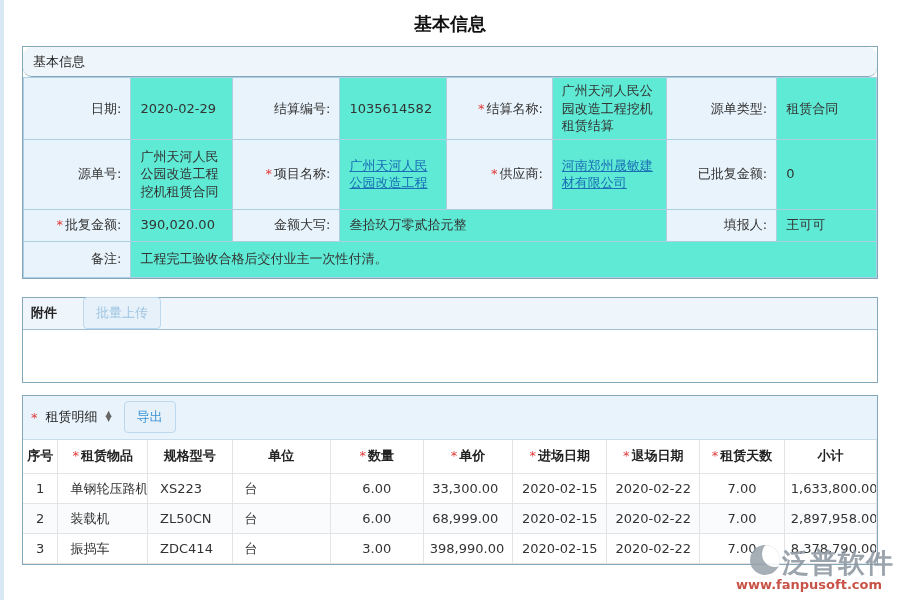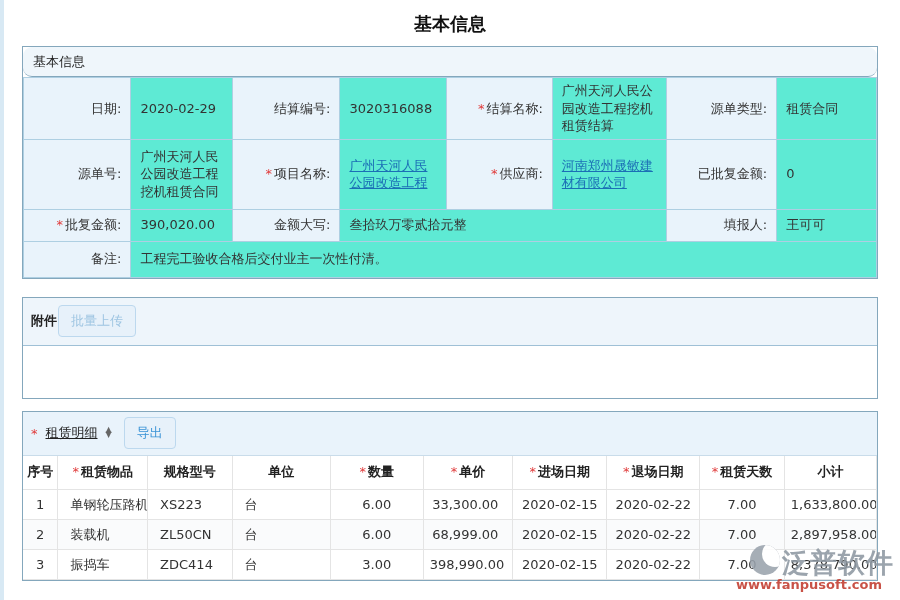--- a/index.html
+++ b/index.html
@@ -62,24 +62,24 @@
   a.lnk { color: #1b6fb5; text-decoration: underline; cursor: pointer; }
   tr.r1 td { height: 60px; }
   tr.r2 td { height: 70px; }
   tr.r3 td { height: 32px; }
   tr.r4 td { height: 36px; }
   
   .att-panel { margin-top: 18px; }
   .att-head {
     background: #eef5fb;
     border-bottom: 1px solid #9fc0d6;
-    height: 48px;
+    height: 32px;
     display: flex;
     align-items: center;
-    gap: 1px;
+    gap: 26px;
     padding: 0 8px;
   }
   .att-head .sec-title { font-weight: bold; color: #222; }
   .btn {
     border: 1px solid #bcd8ee;
     background: #e7f1fa;
     border-radius: 4px;
     padding: 6px 12px;
     font-size: 13px;
     cursor: pointer;
@@ -102,21 +102,21 @@
   .det-panel { margin-top: 12px; }
   .det-head {
     background: #e9f3fb;
     border-bottom: 1px solid #c9dcea;
     height: 44px;
     display: flex;
     align-items: center;
     gap: 6px;
     padding: 0 8px;
   }
-  .det-head .sec-title { color: #222; text-decoration: underline; }
+  .det-head .sec-title { color: #222; }
   .sort-ctl {
     display: inline-flex; flex-direction: column; line-height: 0.62;
     font-size: 8px; color: #666; margin: 0 6px 0 2px; cursor: pointer;
   }
   table.grid.det th { height: 34px; }
   table.grid.det td { height: 30px; padding: 0 6px; color: #333; }
   table.grid.det tr.even td { background: #fafbfc; }
   .ta-c { text-align: center; }
   .ta-l { text-align: left; padding-left: 12px !important; }
   .ta-r { text-align: right; padding-right: 14px !important; }
@@ -163,21 +163,21 @@
       <col style="width:12.4%">
         <col style="width:13.4%">
         <col style="width:12.9%">
         <col style="width:11.7%">
     </colgroup>
     <tbody>
         <tr class="r1">
       <td class="lbl"><span>日期:</span></td>
       <td class="val">2020-02-29</td>
       <td class="lbl"><span>结算编号:</span></td>
-      <td class="val">3020316088</td>
+      <td class="val">1035614582</td>
       <td class="lbl"><span class="req">*</span><span>结算名称:</span></td>
       <td class="val">广州天河人民公园改造工程挖机租赁结算</td>
       <td class="lbl"><span>源单类型:</span></td>
       <td class="val">租赁合同</td>
     </tr>
     <tr class="r2">
       <td class="lbl"><span>源单号:</span></td>
       <td class="val">广州天河人民公园改造工程挖机租赁合同</td>
       <td class="lbl"><span class="req">*</span><span>项目名称:</span></td>
       <td class="val"><a class="lnk">广州天河人民公园改造工程</a></td>

